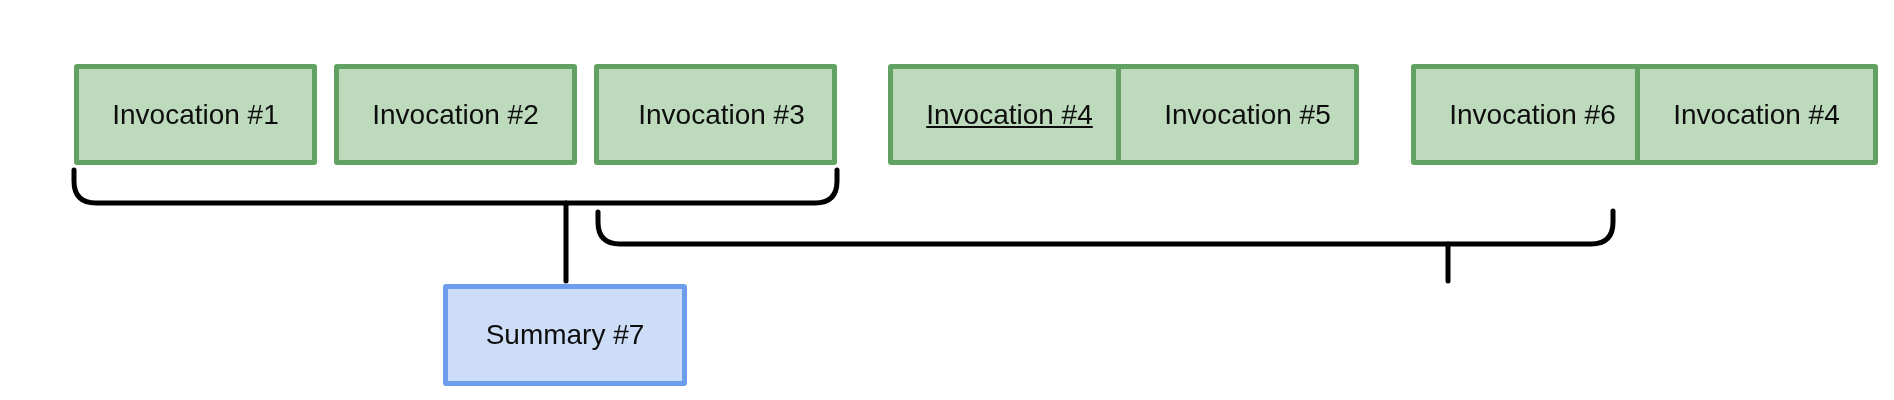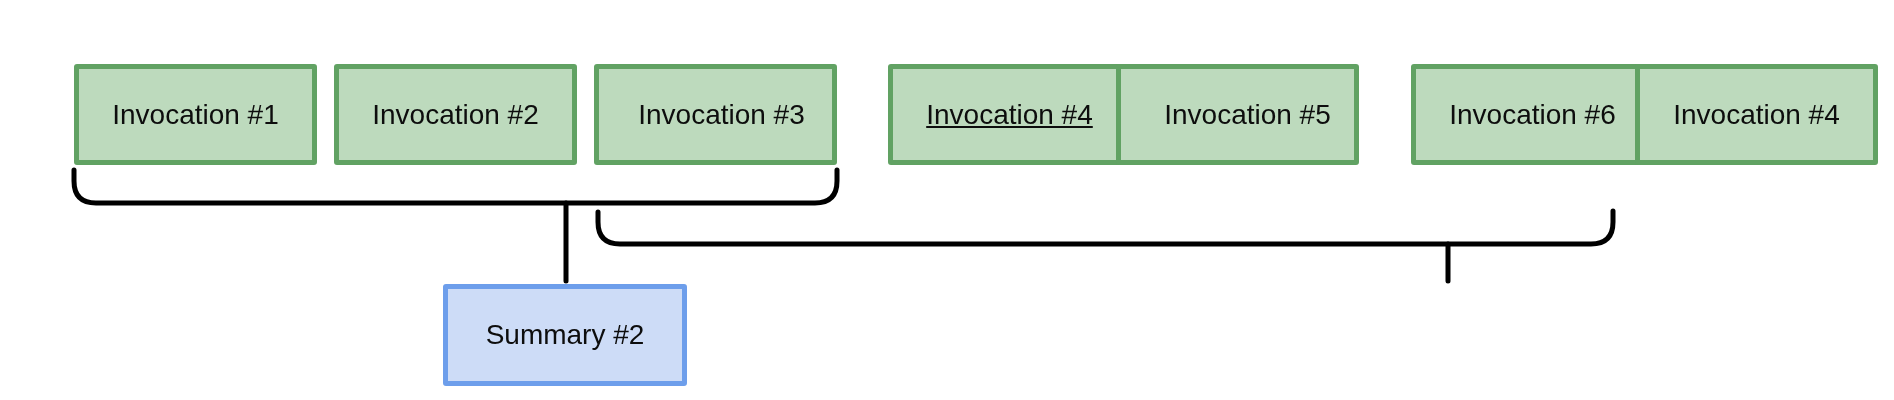--- a/index.html
+++ b/index.html
@@ -82,15 +82,15 @@
   <div class="node invocation inv-6">Invocation #6</div>
   <div class="node invocation inv-7">Invocation #4</div>
 
   <svg class="connectors" viewBox="0 0 1894 400" xmlns="http://www.w3.org/2000/svg">
     <path d="M 74 170 L 74 181 Q 74 203 96 203 L 815 203 Q 837 203 837 181 L 837 170"></path>
     <path d="M 566 203 L 566 281"></path>
     <path d="M 598 212 L 598 222 Q 598 244 620 244 L 1591 244 Q 1613 244 1613 222 L 1613 211"></path>
     <path d="M 1448 244 L 1448 281"></path>
   </svg>
 
-  <div class="node summary sum-1">Summary #2</div>
+  <div class="node summary sum-1">Summary #7</div>
 
 </div>
 
 </body></html>

